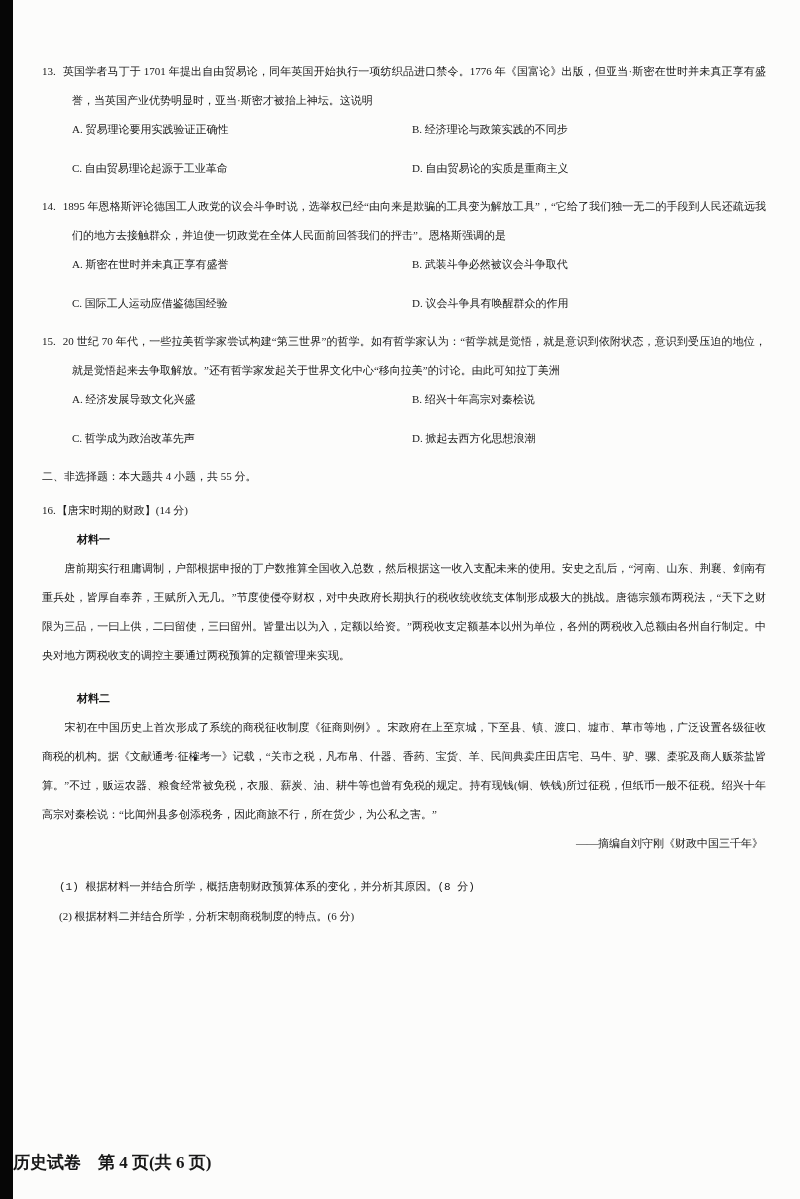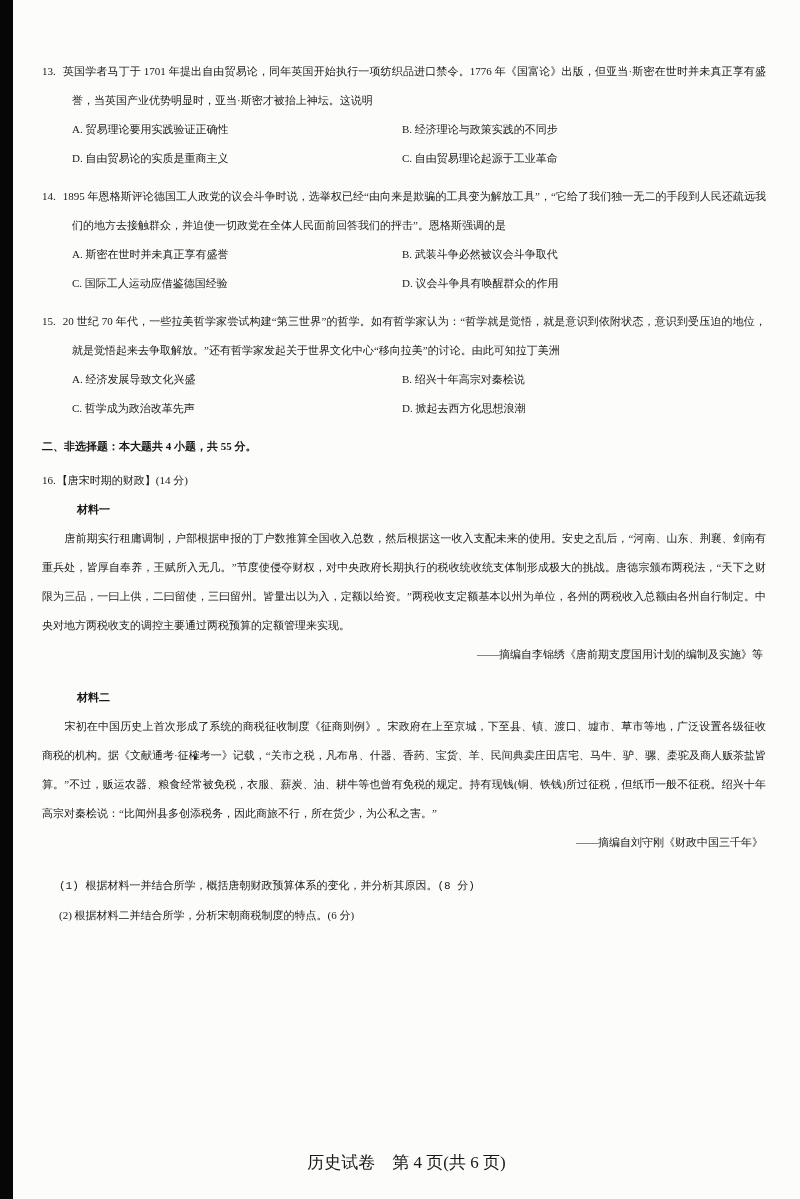--- a/index.html
+++ b/index.html
@@ -26,57 +26,58 @@
     text-align: justify;
   }
   .q { margin-top: 9px; }
   .q:first-child { margin-top: 0; }
   .hang { padding-left: 30px; text-indent: -30px; }
   .qnum { padding-right: 7px; }
   .options {
     padding-left: 30px;
     display: grid;
     grid-template-columns: 330px 1fr;
+    gap: 10px;
   }
   .opt { display: block; }
-  .section-header { font-weight: bold; margin-top: 9px; }
+  .section-header { font-weight: normal; margin-top: 9px; }
   .q16-head { margin-top: 5px; }
   .q16-head .qnum { padding-right: 1px; }
   .q16-title { font-weight: normal; }
   .mat-label { font-weight: bold; padding-left: 35px; }
   .mat-label.mat2 { margin-top: 14px; }
   .mat-text { text-indent: 2.05em; }
   .mat-source { text-align: right; padding-right: 3px; }
   .subq { padding-left: 17px; }
   .subq.first { margin-top: 15px; font-family: Liberation Mono, monospace; }
   .footer {
     position: absolute;
     left: 13px; right: 0;
     top: 1148px;
-    text-align: center;
+    text-align: left;
     font-size: 17px;
     line-height: 29px;
-    font-weight: normal;
+    font-weight: bold;
     color: #181818;
   }
 </style>
 </head>
 <body>
 
 <div class="scan-edge"></div>
 
 <div class="content">
 
   <section class="q">
     <p class="hang"><span class="qnum">13.</span><span>英国学者马丁于 1701 年提出自由贸易论，同年英国开始执行一项纺织品进口禁令。1776 年《国富论》出版，但亚当·斯密在世时并未真正享有盛誉，当英国产业优势明显时，亚当·斯密才被抬上神坛。这说明</span></p>
     <div class="options">
       <span class="opt">A. 贸易理论要用实践验证正确性</span>
       <span class="opt">B. 经济理论与政策实践的不同步</span>
+      <span class="opt">C. 自由贸易理论起源于工业革命</span>
       <span class="opt">D. 自由贸易论的实质是重商主义</span>
-      <span class="opt">C. 自由贸易理论起源于工业革命</span>
     </div>
   </section>
 
   <section class="q">
     <p class="hang"><span class="qnum">14.</span><span>1895 年恩格斯评论德国工人政党的议会斗争时说，选举权已经“由向来是欺骗的工具变为解放工具”，“它给了我们独一无二的手段到人民还疏远我们的地方去接触群众，并迫使一切政党在全体人民面前回答我们的抨击”。恩格斯强调的是</span></p>
     <div class="options">
       <span class="opt">A. 斯密在世时并未真正享有盛誉</span>
       <span class="opt">B. 武装斗争必然被议会斗争取代</span>
       <span class="opt">C. 国际工人运动应借鉴德国经验</span>
       <span class="opt">D. 议会斗争具有唤醒群众的作用</span>
@@ -93,21 +94,20 @@
     </div>
   </section>
 
   <p class="section-header">二、非选择题：本大题共 4 小题，共 55 分。</p>
 
   <section>
     <p class="q16-head"><span class="qnum">16.</span><span class="q16-title">【唐宋时期的财政】</span><span>(14 分)</span></p>
 
     <p class="mat-label">材料一</p>
     <p class="mat-text">唐前期实行租庸调制，户部根据申报的丁户数推算全国收入总数，然后根据这一收入支配未来的使用。安史之乱后，“河南、山东、荆襄、剑南有重兵处，皆厚自奉养，王赋所入无几。”节度使侵夺财权，对中央政府长期执行的税收统收统支体制形成极大的挑战。唐德宗颁布两税法，“天下之财限为三品，一曰上供，二曰留使，三曰留州。皆量出以为入，定额以给资。”两税收支定额基本以州为单位，各州的两税收入总额由各州自行制定。中央对地方两税收支的调控主要通过两税预算的定额管理来实现。</p>
-    <p class="mat-source">——摘编自李锦绣《唐前期支度国用计划的编制及实施》等</p>
 
     <p class="mat-label mat2">材料二</p>
     <p class="mat-text">宋初在中国历史上首次形成了系统的商税征收制度《征商则例》。宋政府在上至京城，下至县、镇、渡口、墟市、草市等地，广泛设置各级征收商税的机构。据《文献通考·征榷考一》记载，“关市之税，凡布帛、什器、香药、宝货、羊、民间典卖庄田店宅、马牛、驴、骡、橐驼及商人贩茶盐皆算。”不过，贩运农器、粮食经常被免税，衣服、薪炭、油、耕牛等也曾有免税的规定。持有现钱(铜、铁钱)所过征税，但纸币一般不征税。绍兴十年高宗对秦桧说：“比闻州县多创添税务，因此商旅不行，所在货少，为公私之害。”</p>
     <p class="mat-source">——摘编自刘守刚《财政中国三千年》</p>
 
     <p class="subq first">(1) 根据材料一并结合所学，概括唐朝财政预算体系的变化，并分析其原因。(8 分)</p>
     <p class="subq">(2) 根据材料二并结合所学，分析宋朝商税制度的特点。(6 分)</p>
   </section>
 
 </div>

